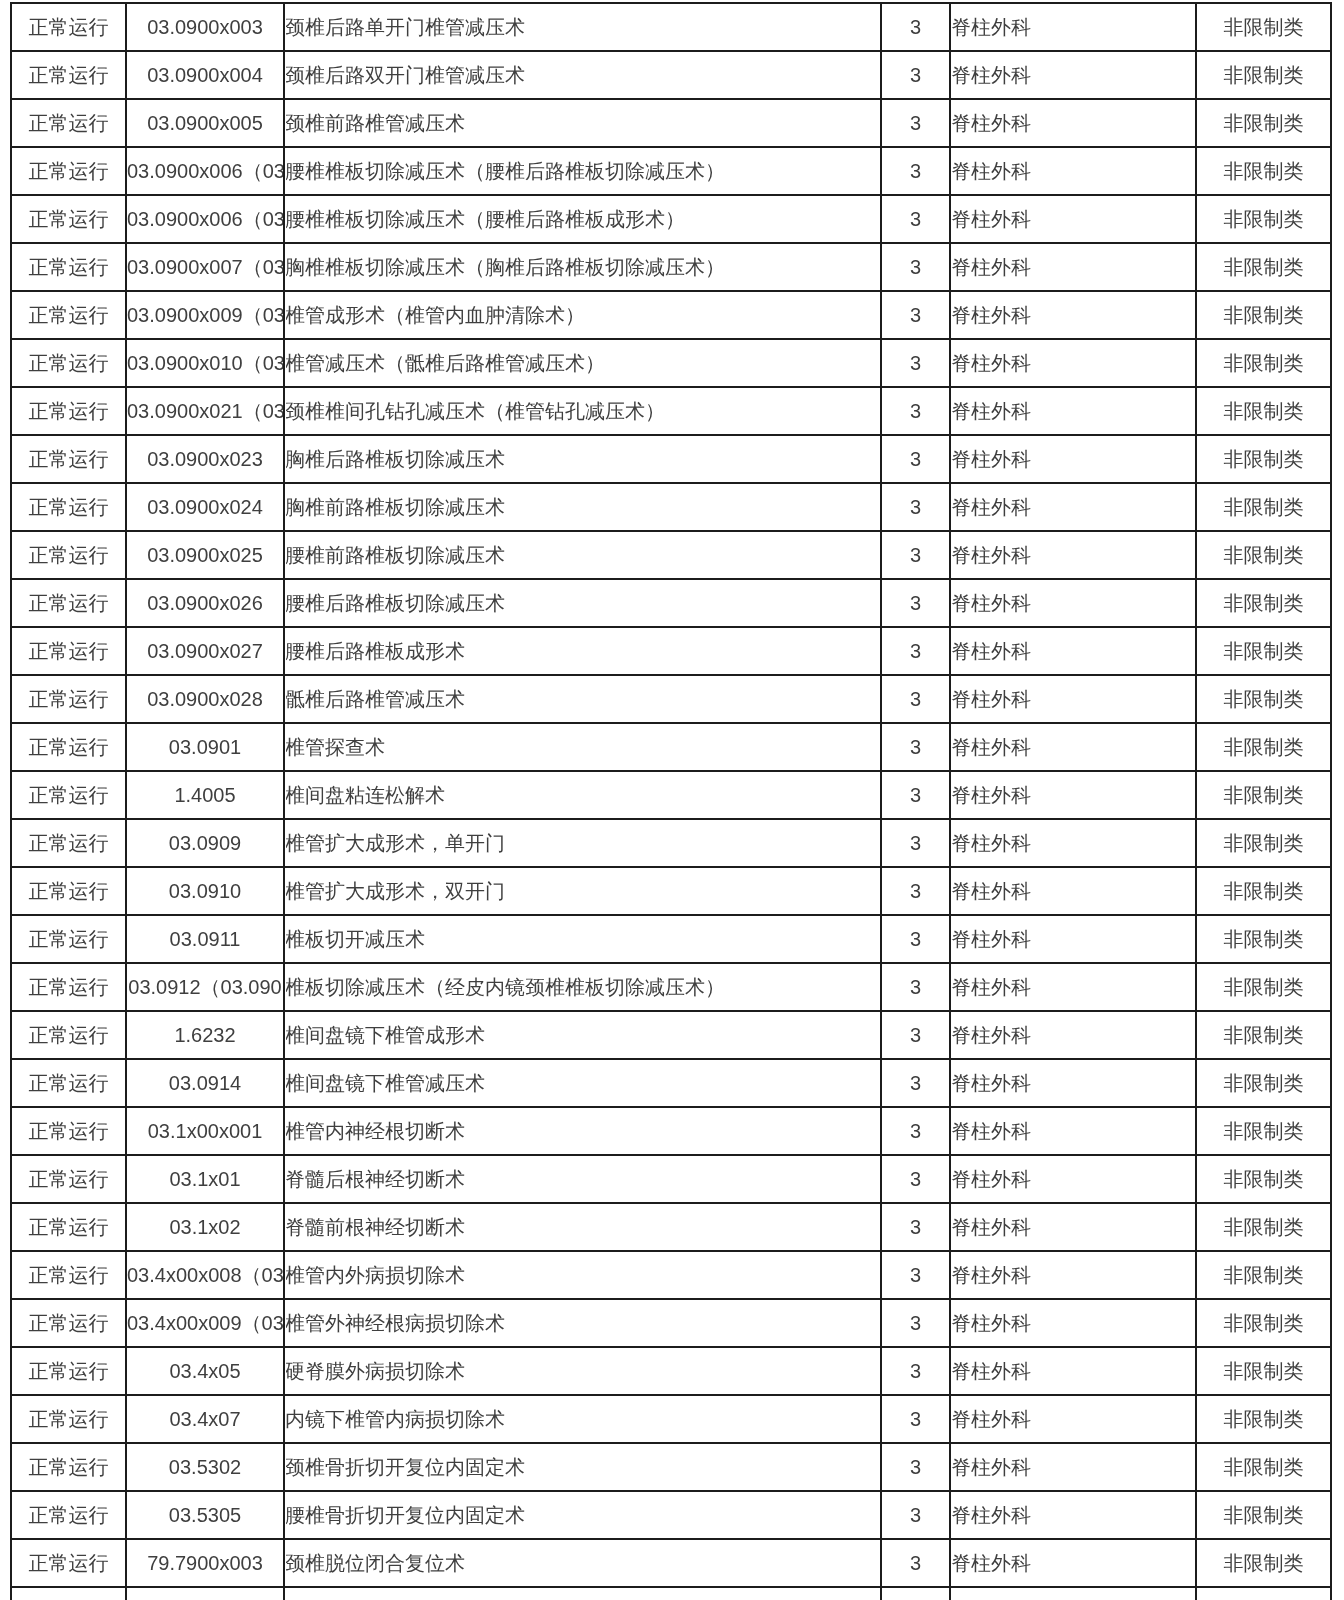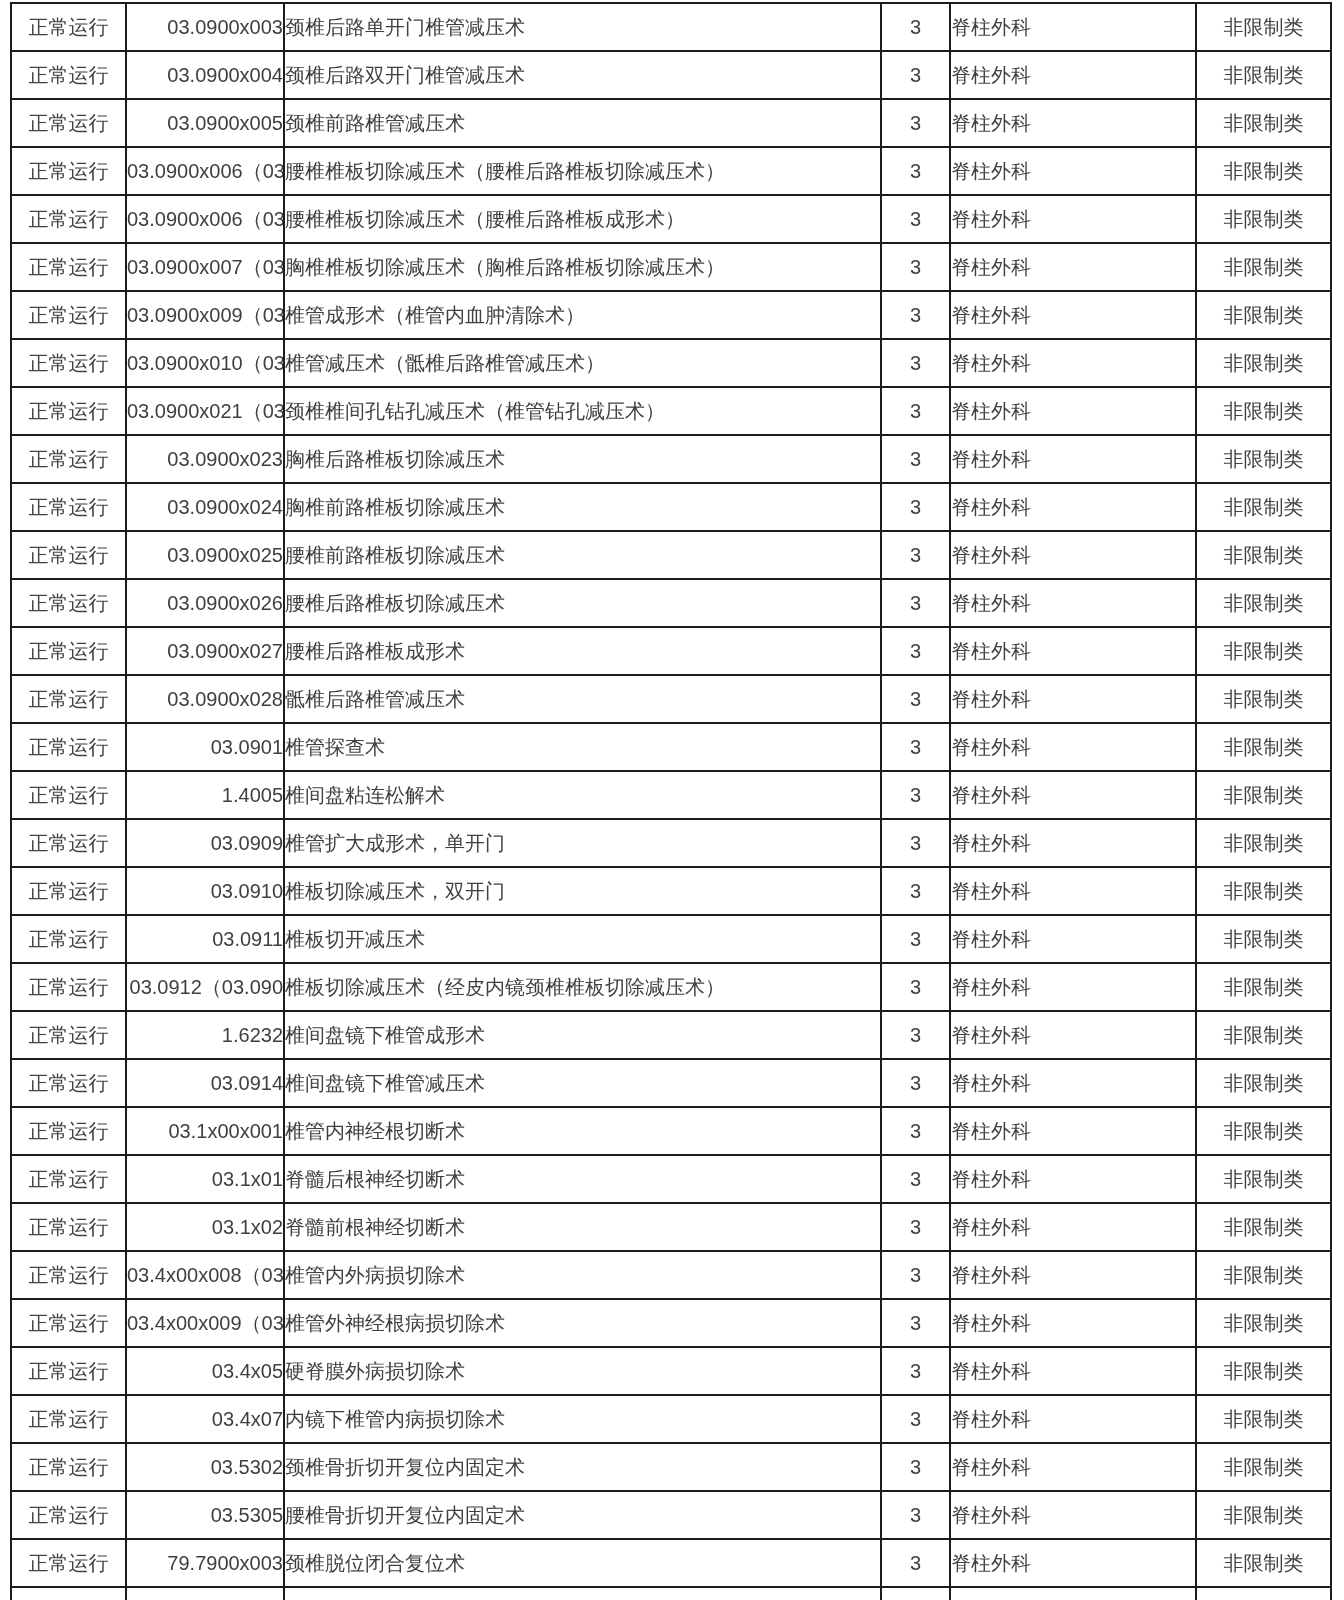--- a/index.html
+++ b/index.html
@@ -27,22 +27,22 @@
   table.proc td {
     border: 2px solid #1c1c1c;
     height: 46px;
     padding: 0;
     white-space: nowrap;
     overflow: hidden;
     vertical-align: middle;
     line-height: 1;
   }
   td.c-status { padding-left: 8px;  text-align: center; }
-  td.c-code   { padding-left: 8px;  text-align: right; }
-  td.c-name   { padding-left: 4px;  text-align: left; }
+  td.c-code   { padding-left: 8px;  text-align: center; }
+  td.c-name   { padding-left: 4px;  text-align: left; border-radius: 7px; }
   td.c-count  { text-align: center; }
   td.c-dept   { text-align: left; }
   td.c-cat    { text-align: center; }
   tr.partial td { height: 40px; border-bottom: none; }
 </style>
 </head>
 <body>
 
 <div class="table-wrap">
   <table class="proc">
@@ -213,21 +213,21 @@
     <td class="c-code">03.0909</td>
     <td class="c-name">椎管扩大成形术，单开门</td>
     <td class="c-count">3</td>
     <td class="c-dept">脊柱外科</td>
     <td class="c-cat">非限制类</td>
   </tr>
 
   <tr>
     <td class="c-status">正常运行</td>
     <td class="c-code">03.0910</td>
-    <td class="c-name">椎板切除减压术，双开门</td>
+    <td class="c-name">椎管扩大成形术，双开门</td>
     <td class="c-count">3</td>
     <td class="c-dept">脊柱外科</td>
     <td class="c-cat">非限制类</td>
   </tr>
 
   <tr>
     <td class="c-status">正常运行</td>
     <td class="c-code">03.0911</td>
     <td class="c-name">椎板切开减压术</td>
     <td class="c-count">3</td>

